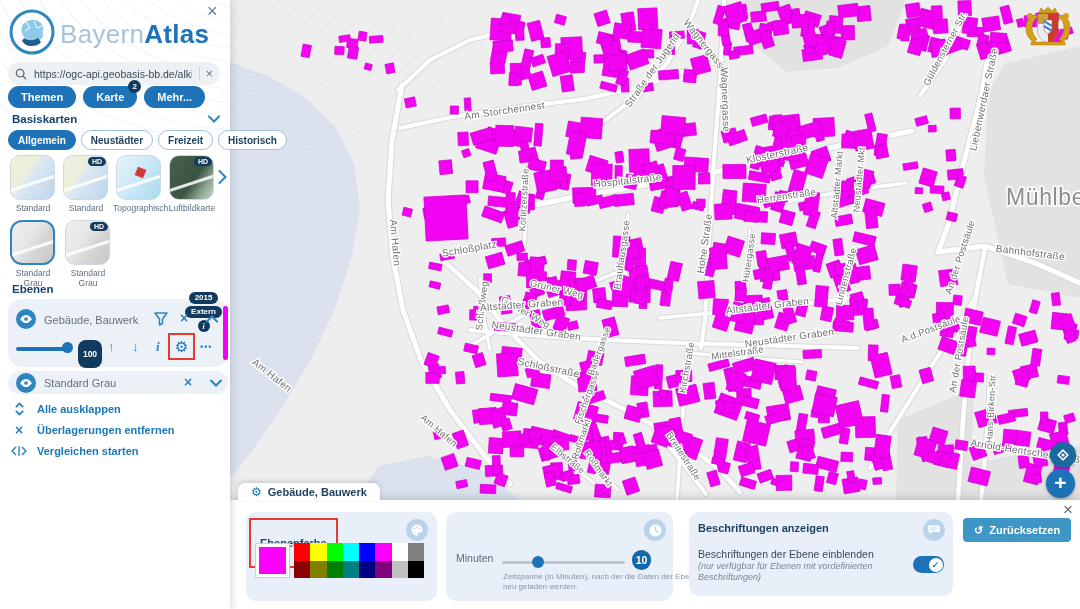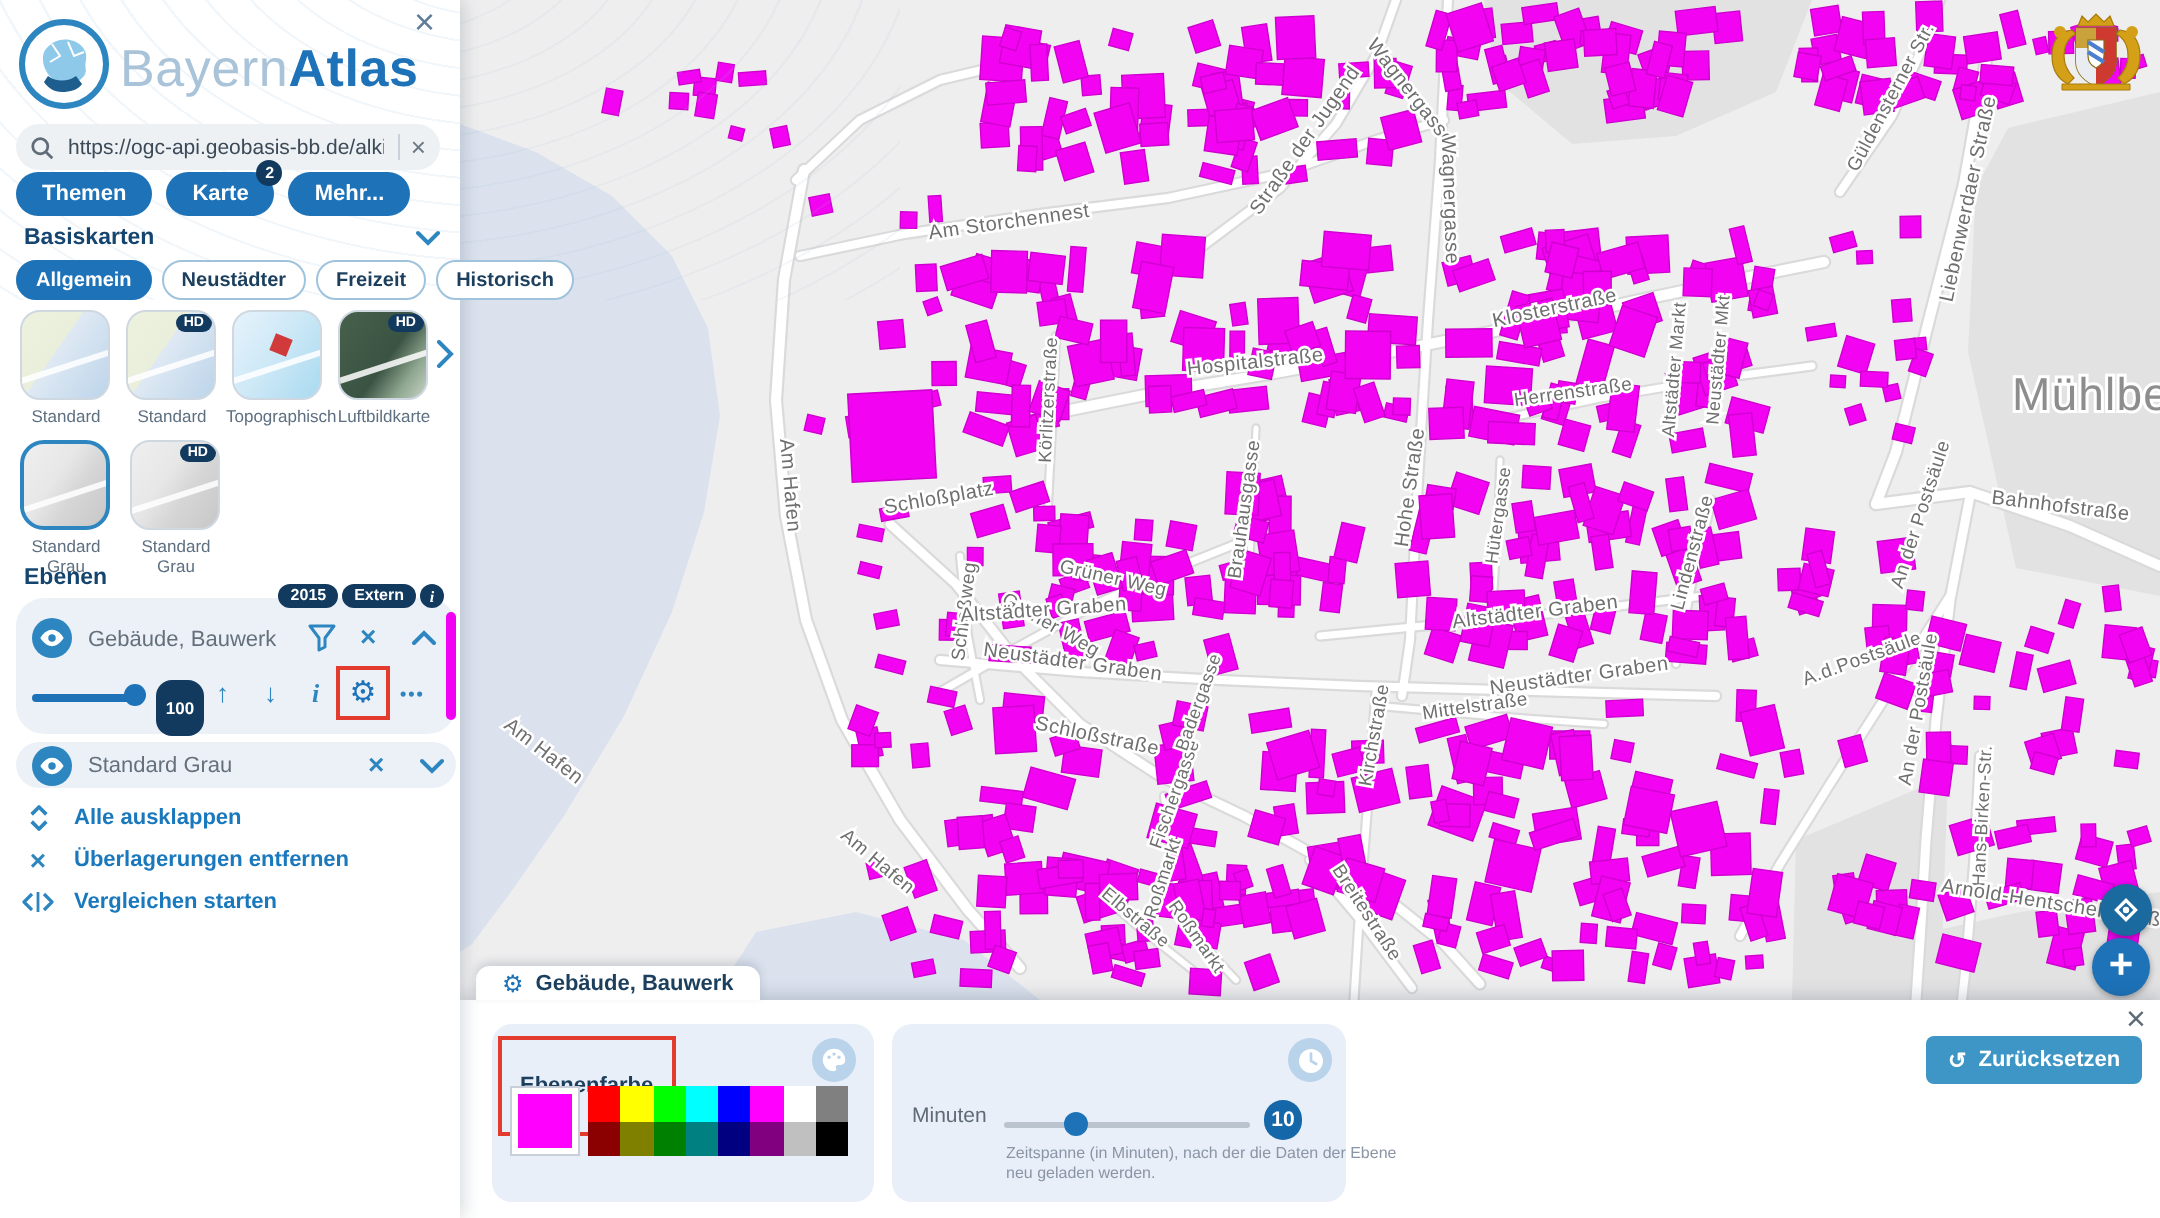--- a/index.html
+++ b/index.html
@@ -55,21 +55,21 @@
   .t-gray{background:linear-gradient(125deg,#efefef 0%,#e7e7e7 40%,#d6d6d6 62%,#c7c7c7 100%);}
   .hd{position:absolute;right:1px;top:1px;background:#123a5e;color:#fff;font-size:7px;font-weight:bold;
     border-radius:6px;padding:1px 4px;z-index:2;}
   .tlabel{position:absolute;width:52px;text-align:center;font-size:8.5px;color:#5d6f80;}
   .tnext{left:218px;top:170px;}
   .h-ebenen{left:12px;top:283px;}
   .layercard{position:absolute;left:8px;background:#ecf1f8;border-radius:14px;}
   .lc1{top:299px;width:220px;height:68px;}
   .lc2{top:371px;width:220px;height:23px;}
   .colorstrip{position:absolute;right:0;top:7px;bottom:7px;width:5px;border-radius:3px;background:#f202f2;}
-  .lbadges{position:absolute;right:6px;top:-7px;display:flex;gap:2px;align-items:center;}
+  .lbadges{position:absolute;right:6px;top:-7px;display:flex;gap:2px;align-items:center;flex-direction:column;}
   .pill{background:#123a5e;color:#fff;font-size:8px;font-weight:bold;border-radius:8px;padding:2px 6px;line-height:1;}
   .info-dot{width:12px;height:12px;border-radius:50%;background:#123a5e;color:#fff;font-size:8px;font-weight:bold;
     font-style:italic;display:flex;align-items:center;justify-content:center;font-family:"Liberation Serif",serif;}
   .eye{position:absolute;width:20px;height:20px;border-radius:50%;background:#2e86c1;display:flex;align-items:center;justify-content:center;}
   .lname{position:absolute;font-size:11px;color:#64707c;white-space:nowrap;}
   .icx{position:absolute;color:#2e86c1;font-weight:bold;cursor:pointer;}
   .slider1-track{position:absolute;left:8px;top:48px;width:52px;height:3.5px;background:#1d72b8;border-radius:2px;}
   .slider1-thumb{position:absolute;left:54px;top:43px;width:11px;height:11px;border-radius:50%;background:#1d72b8;}
   .op-pill{position:absolute;left:70px;top:41px;min-width:24px;height:28px;border-radius:8px;background:#123a5e;color:#fff;
     font-size:8.5px;font-weight:bold;display:flex;align-items:center;justify-content:center;padding:0 4px;}
@@ -1063,19 +1063,33 @@
       <path d="M10 5v5l3.5 2" stroke="#b9d3ea" stroke-width="1.8" fill="none" stroke-linecap="round"></path>
         </svg>
     </div>
     <div class="iv-label">Minuten</div>
     <div class="iv-track"></div>
     <div class="iv-thumb"></div>
     <div class="iv-val">10</div>
     <div class="caption" style="left:10px;top:60px;width:200px;margin-left:47px;">Zeitspanne (in Minuten), nach der die Daten der Ebene neu geladen werden.</div>
   </div>
 
+  <div class="pcard pc3">
+    <div class="card-title" style="left:9px;top:10px;">Beschriftungen anzeigen</div>
+    <div class="corner-ic" style="left:234px;top:7px;">
+      <svg width="14" height="12" viewBox="0 0 22 18">
+          <path d="M2 2h18v10H8l-4 4v-4H2z" fill="#fff"></path>
+      <path d="M5 6h12M5 9h8" stroke="#b9d3ea" stroke-width="1.6"></path>
+        </svg>
+    </div>
+    <div class="lbl-text">Beschriftungen der Ebene einblenden</div>
+    <div class="lbl-note">(nur verfügbar für Ebenen mit vordefinierten Beschriftungen)</div>
+    <div class="toggle">
+      <span class="knob">✓</span>
+    </div>
+  </div>
 
   <button class="reset">
     <span>↺</span>
     <span>Zurücksetzen</span>
   </button>
   <span class="pclose">×</span>
 </div>
 
 </body></html>

